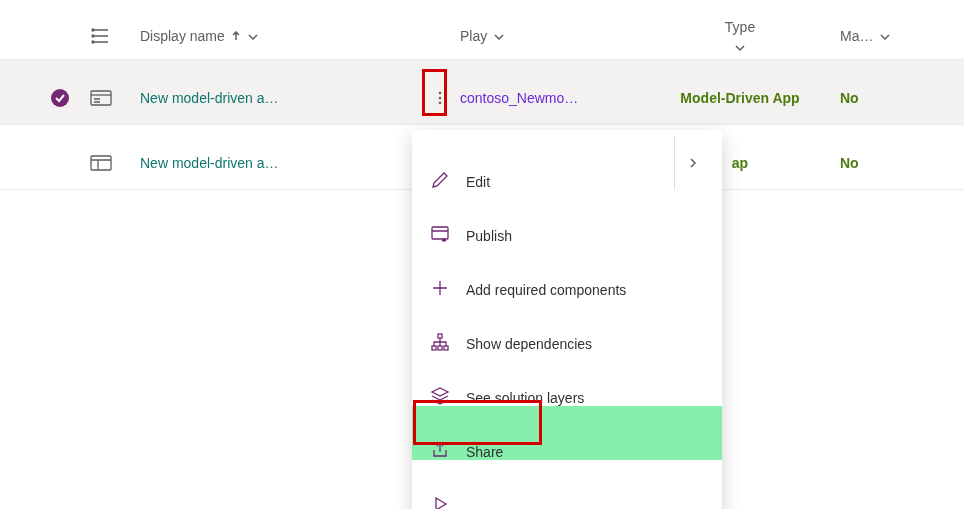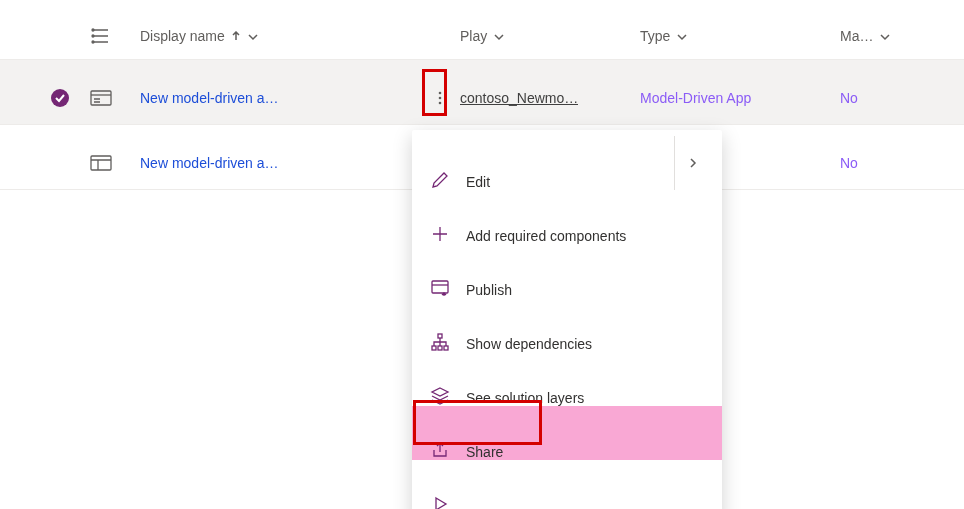--- a/index.html
+++ b/index.html
@@ -20,34 +20,34 @@
     height: 65px;
     padding: 12px 0 0 30px;
   }
   .grid-header { height: 60px; border-bottom: 1px solid #edebe9; }
   .grid-row { border-bottom: 1px solid #edebe9; }
   .col-sel   { width: 60px; display:flex; align-items:center; justify-content:center; }
   .col-ico   { width: 50px; display:flex; align-items:center; }
   .col-disp  { width: 280px; display:flex; align-items:center; }
   .col-menu  { width: 40px; display:flex; align-items:center; justify-content:center; }
   .col-name  { width: 180px; display:flex; align-items:center; }
-  .col-type  { width: 200px; display:flex; align-items:center; }
+  .col-type  { width: 200px; display:flex; align-items:center;flex-direction:column; }
   .col-mgd   { width: 100px; display:flex; align-items:flex-end; }
   .hdr { color: #605e5c; font-weight: 400; display:flex; align-items:center; gap:6px; }
   .caret { width:12px; height:12px; }
   .selected-row { background: #f3f2f1; }
   .sel-check {
     width: 18px; height: 18px; border-radius: 50%;
     background: #742774; display:flex; align-items:center; justify-content:center;
   }
   .sel-check svg { width: 12px; height: 12px; }
   .rowicon svg { width: 22px; height: 16px; stroke:#605e5c; fill:none; stroke-width:1.3; }
-  .link { color: #404040; overflow:hidden; text-overflow:ellipsis; white-space:nowrap;text-decoration:underline; }
-  .disp-txt { overflow:hidden; text-overflow:ellipsis; white-space:nowrap; color:#1d4ed8; }
-  .cell-txt { color:#8b5cf6; overflow:hidden; text-overflow:ellipsis; white-space:nowrap; }
+  .link { color: #6d28d9; overflow:hidden; text-overflow:ellipsis; white-space:nowrap; }
+  .disp-txt { overflow:hidden; text-overflow:ellipsis; white-space:nowrap; color:#0f766e; }
+  .cell-txt { color:#4d7c0f; overflow:hidden; text-overflow:ellipsis; white-space:nowrap;font-weight:bold; }
   .kebab { width:28px; height:36px; display:flex; align-items:center; justify-content:center; cursor:pointer; }
   .kebab svg { width:16px; height:16px; }
   .redbox { position:absolute; border:3px solid #d40000; pointer-events:none; }
   .redbox.kebab-hl { left: 422px; top: 69px; width: 25px; height: 47px; }
   .redbox.share-hl { left: 413px; top: 400px; width: 129px; height: 45px; }
 
   .context-menu {
     position:absolute;
     left: 412px; top: 130px;
     width: 310px;
@@ -58,21 +58,21 @@
     overflow:hidden;
   }
   .menu-item {
     height: 54px;
     display:flex; align-items:flex-end;
     padding: 0 18px;
     gap: 16px;
     cursor:pointer;
     position:relative;
   }
-  .menu-item:hover, .menu-item.hovered { background:#f9a8d4; }
+  .menu-item:hover, .menu-item.hovered { background:#86efac; }
   .menu-item .mi-ico { width:20px; height:20px; flex-shrink:0; display:flex; align-items:center; justify-content:center; }
   .menu-item .mi-ico svg { width:20px; height:20px; stroke:#742774; fill:none; stroke-width:1.3; }
   .menu-item .mi-label { color:#323130; flex:1; }
   .menu-item .mi-sub {
     position:absolute; right:12px; top:0; bottom:0; width:36px;
     display:flex; align-items:center; justify-content:center;
     border-left:1px solid #e1dfdd;
   }
   .menu-item .mi-sub svg { width:12px; height:12px; stroke:#605e5c; fill:none; stroke-width:1.5; }
   .hdr-ico svg { width:20px; height:18px; stroke:#605e5c; fill:none; stroke-width:1.3; }
@@ -192,34 +192,34 @@
     <span class="mi-label">Edit</span>
     <span class="mi-sub">
         <svg viewBox="0 0 12 12">
           <path d="M4 2l4 4-4 4"></path>
         </svg>
       </span>
   </div>
   <div class="menu-item">
     <span class="mi-ico">
         <svg viewBox="0 0 20 20">
-          <path d="M10 3v14M3 10h14"></path>
-        </svg>
-      </span>
-    <span class="mi-label">Add required components</span>
-  </div>
-  <div class="menu-item">
-    <span class="mi-ico">
-        <svg viewBox="0 0 20 20">
           <rect x="2" y="3" width="16" height="12" rx="1"></rect>
           <path d="M2 7h16"></path>
           <path d="M14 15v3M12 17l2-2 2 2"></path>
         </svg>
       </span>
     <span class="mi-label">Publish</span>
+  </div>
+  <div class="menu-item">
+    <span class="mi-ico">
+        <svg viewBox="0 0 20 20">
+          <path d="M10 3v14M3 10h14"></path>
+        </svg>
+      </span>
+    <span class="mi-label">Add required components</span>
   </div>
   <div class="menu-item">
     <span class="mi-ico">
         <svg viewBox="0 0 20 20">
           <rect x="8" y="2" width="4" height="4"></rect>
           <rect x="2" y="14" width="4" height="4"></rect>
           <rect x="8" y="14" width="4" height="4"></rect>
           <rect x="14" y="14" width="4" height="4"></rect>
           <path d="M10 6v4M10 10H4v4M10 10h6v4M10 10v4"></path>
         </svg>

